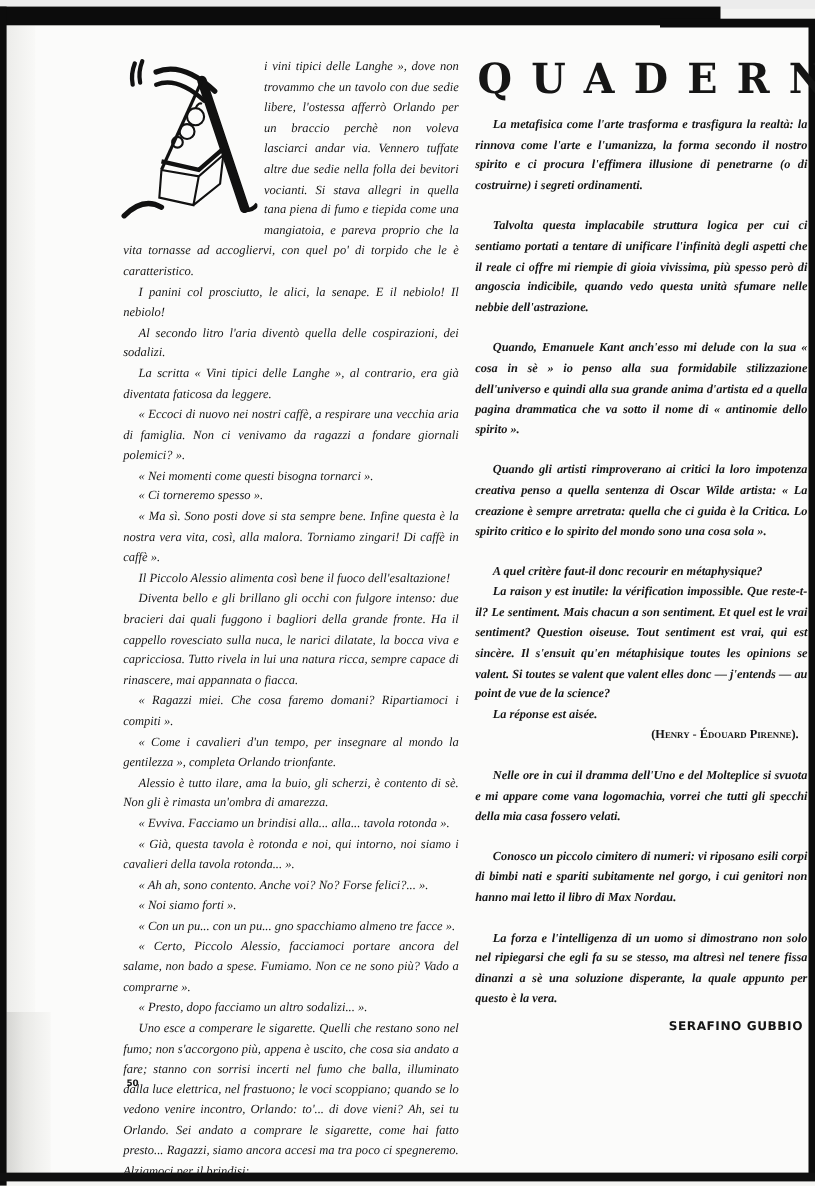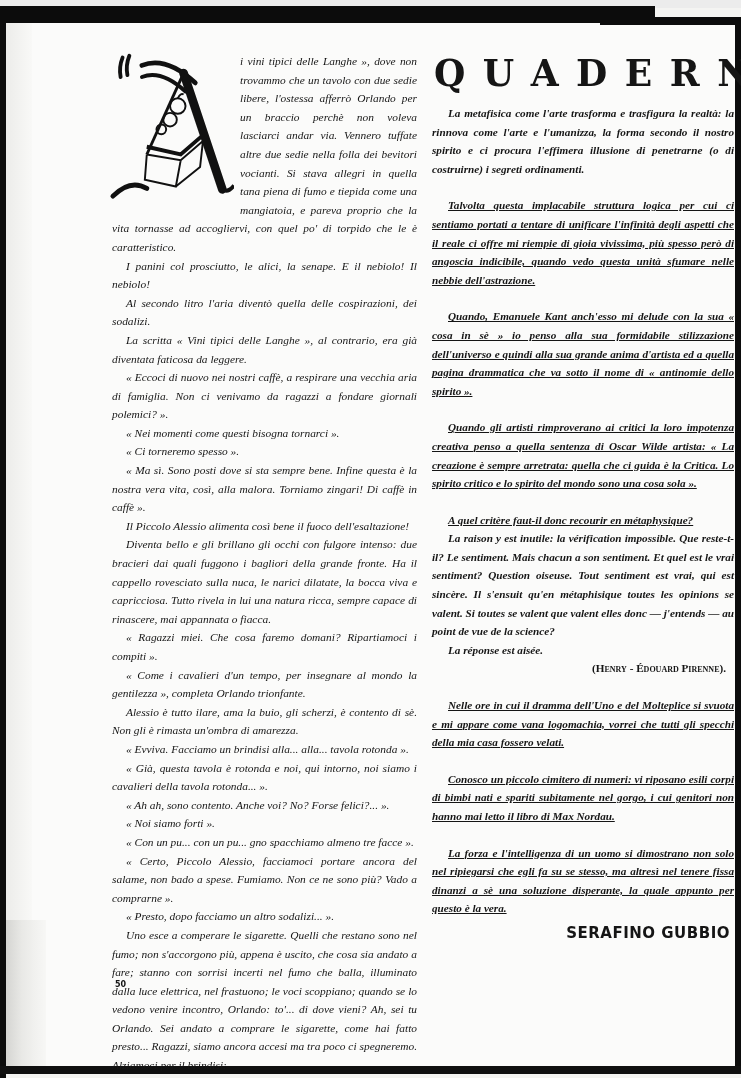--- a/index.html
+++ b/index.html
@@ -63,27 +63,27 @@
       position: absolute; left: 432px; top: 52px; width: 302px;
       font-style: italic; font-weight: bold; font-size: 11.2px; line-height: 18.6px;
       text-align: justify;
     }
     .title {
       font-family: "DejaVu Serif", serif; font-style: normal; font-weight: bold;
       font-size: 36px; line-height: 40px; letter-spacing: 17.5px; margin: 0 0 12px 2px;
       white-space: nowrap; transform: scaleY(1.05);
     }
     .col-right p { margin: 0; text-indent: 16px; }
-    .col-right p.gap { margin-top: 18px; text-decoration: underline; }
+    .col-right p.gap { margin-top: 18px; }
     .col-right .attrib {
       text-align: right; font-style: normal; font-variant: small-caps; margin-right: 8px;
     }
     .col-right .sig {
       font-family: "DejaVu Sans", sans-serif; font-style: normal; font-weight: bold;
-      font-size: 15px; letter-spacing: 0.5px; text-align: right; margin-top: 6px; margin-right: 4px;
+      font-size: 11px; letter-spacing: 0.5px; text-align: right; margin-top: 6px; margin-right: 4px;
     }
   </style>
 </head>
 <body>
 
 <div class="scan-top-band"></div>
 <div class="page"></div>
 <div class="gutter-shadow2"></div>
 <div class="gutter-shadow"></div>
 <div class="frame-top"></div>

